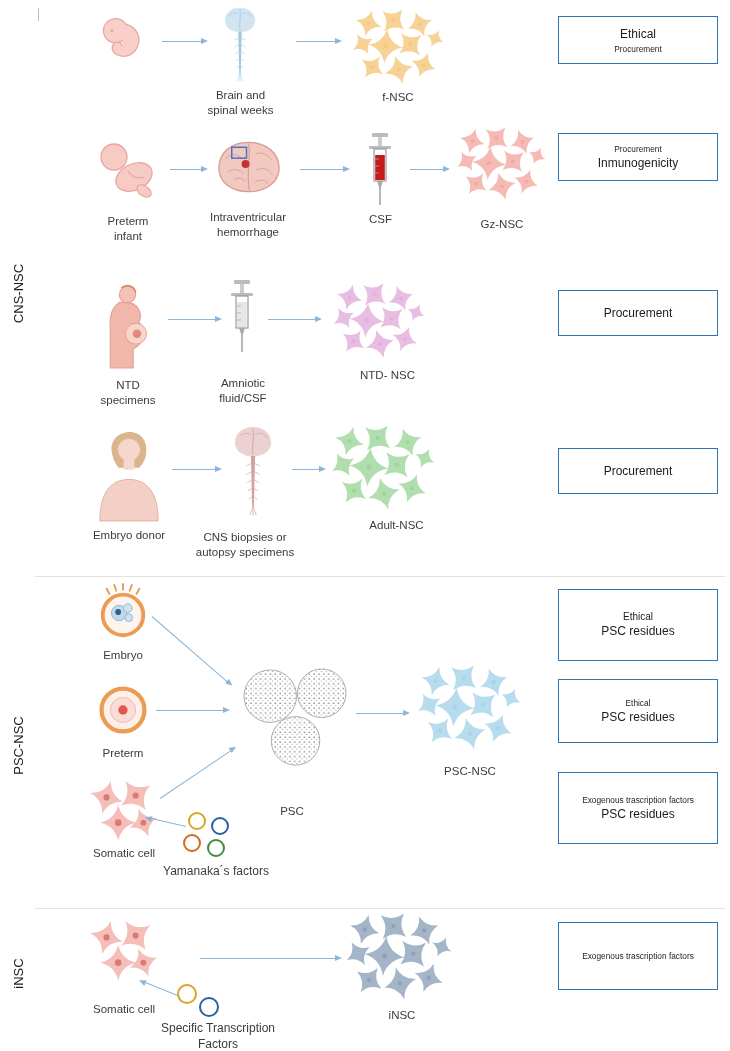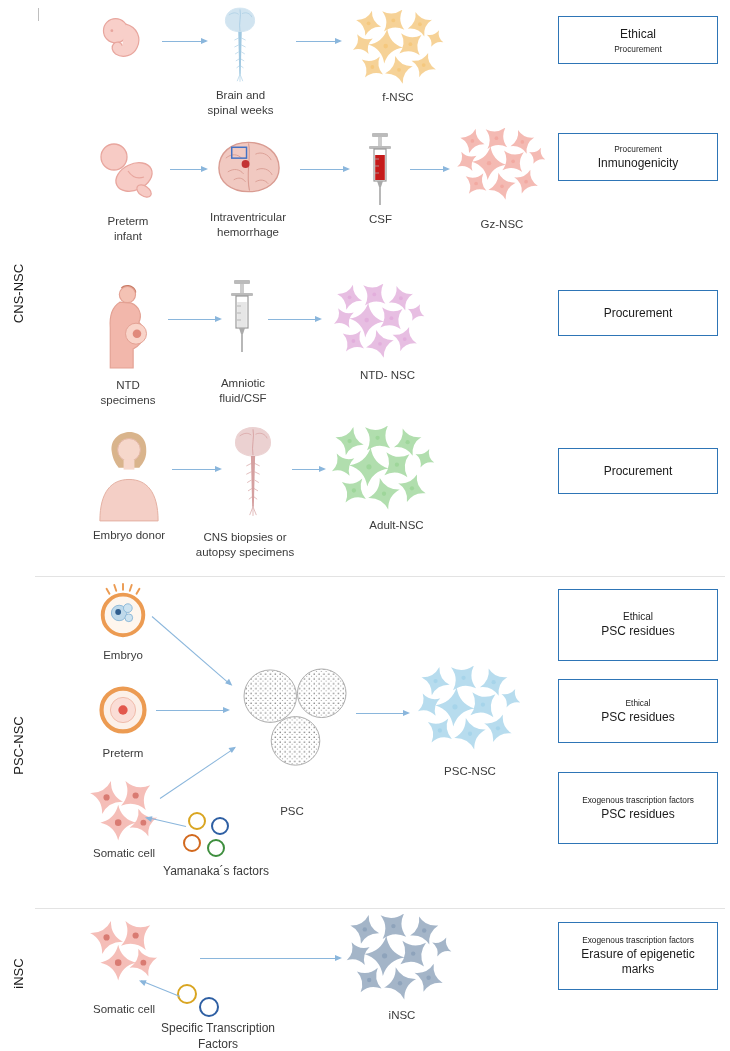--- a/index.html
+++ b/index.html
@@ -323,17 +323,15 @@
   <div class="lbl lbl-xs" style="left:158px;top:1021px;width:120px">Specific Transcription
 Factors</div>
   <div class="arrow" style="left:180px;top:996px;width:42px;transform:rotate(202deg)"></div>
   <div class="arrow" style="left:200px;top:958px;width:140px"></div>
   <svg class="icon" style="left:345px;top:914px;width:110px;height:88px;color:#8EA3BB">
       <use href="#sym-cells"></use>
     </svg>
   <div class="lbl" style="left:372px;top:1008px;width:60px">iNSC</div>
   <div class="rbox" style="left:558px;top:922px;height:68px">
     <span class="bl-sm">Exogenous trascription factors</span>
-    <span class="bl-lg">Erasure of epigenetic
-marks</span>
   </div>
 
 </div>
 
 </body></html>

